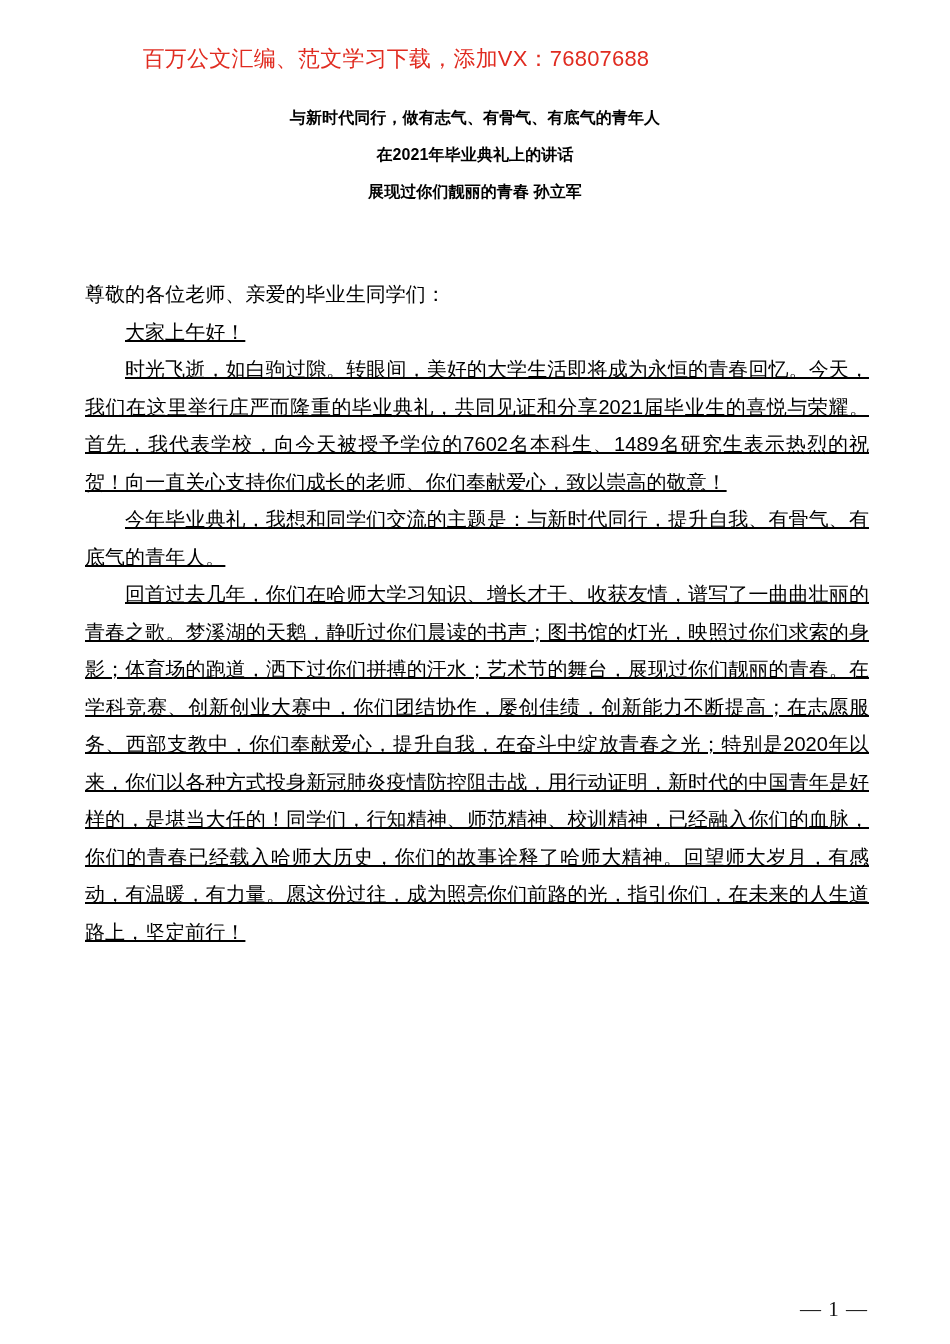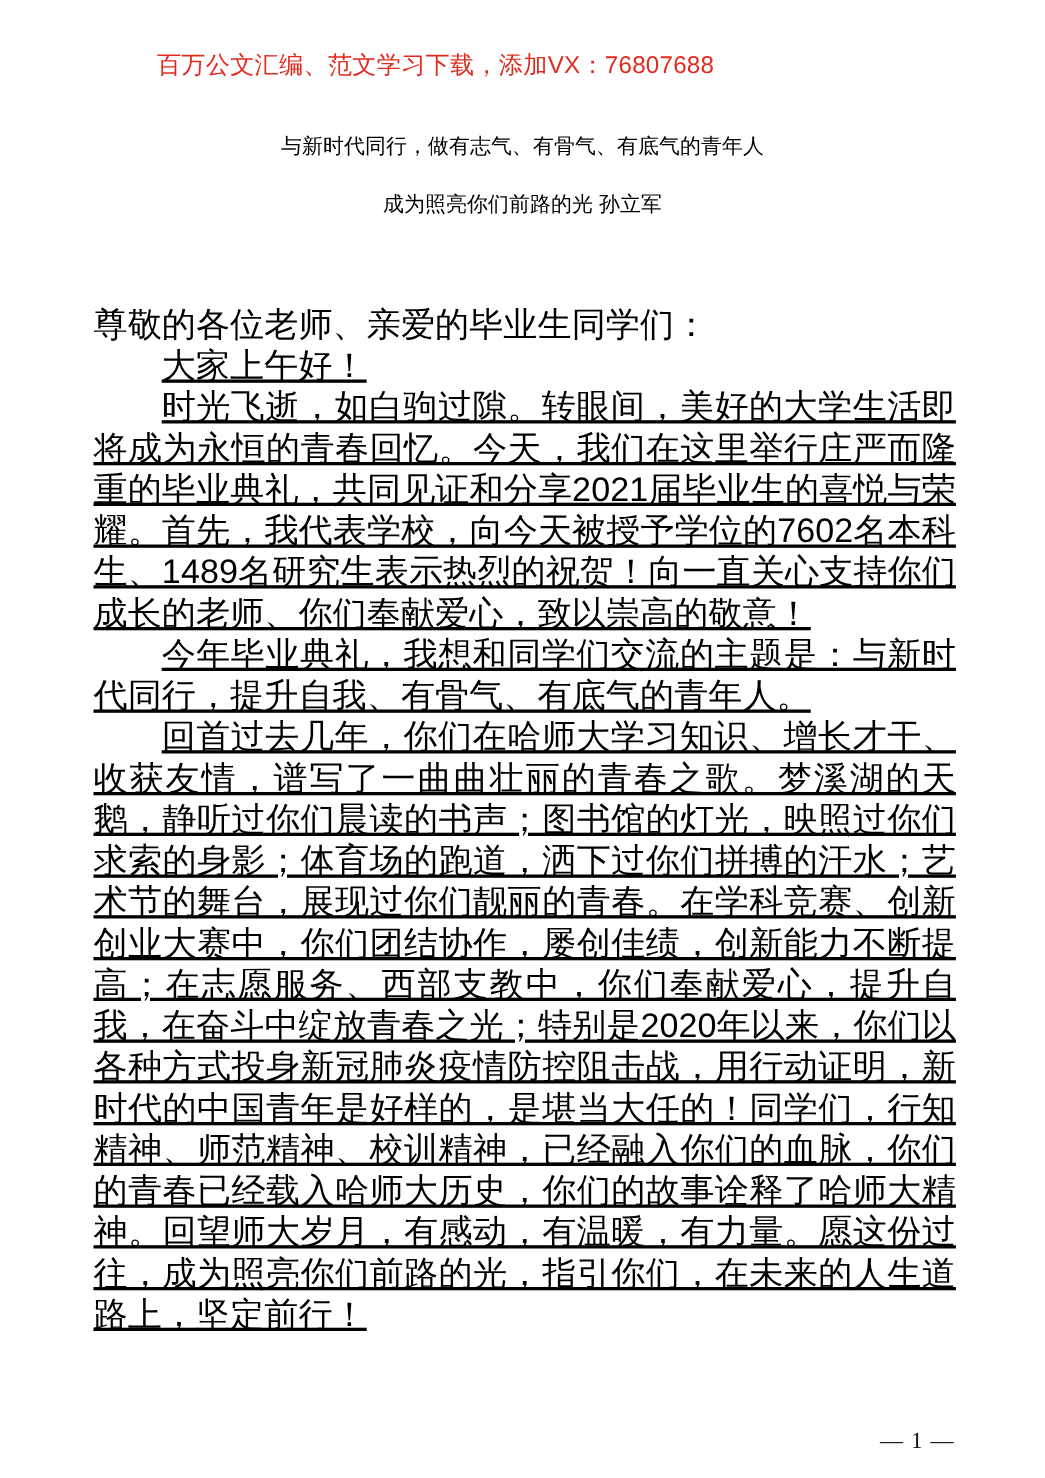--- a/index.html
+++ b/index.html
@@ -38,37 +38,36 @@
 
   
   .title-block {
     position: absolute;
     top: 99px;
     left: 0;
     width: 950px;
     text-align: center;
   }
   .title-line {
-    font-size: 19px;
+    font-size: 16px;
     line-height: 37px;
     letter-spacing: 0.1px;
     white-space: nowrap;
-    font-weight: normal;
-    margin-top: 16px;
+    font-weight: bold;
   }
 
   
   .body-block {
     position: absolute;
     top: 276px;
     left: 85px;
     width: 784px;
   }
   .para {
-    font-size: 31px;
+    font-size: 20px;
     line-height: 37.5px;
     text-align: justify;
     text-justify: inter-ideograph;
     margin: 0;
     letter-spacing: 0.05px;
     word-break: break-all;
   }
   .para.indent {
     text-indent: 2em;
     text-decoration: underline;
@@ -92,21 +91,22 @@
 </style>
 </head>
 <body>
 
 <div class="page">
 
   <div class="promo-banner">百万公文汇编、范文学习下载，添加VX：76807688</div>
 
   <div class="title-block">
     <div class="title-line">与新时代同行，做有志气、有骨气、有底气的青年人</div>
-    <div class="title-line">成为照亮你们前路的光  孙立军</div>
+    <div class="title-line">在2021年毕业典礼上的讲话</div>
+    <div class="title-line">展现过你们靓丽的青春  孙立军</div>
   </div>
 
   <div class="body-block">
     <p class="para">尊敬的各位老师、亲爱的毕业生同学们：</p>
     <p class="para indent">大家上午好！</p>
     <p class="para indent">时光飞逝，如白驹过隙。转眼间，美好的大学生活即将成为永恒的青春回忆。今天，我们在这里举行庄严而隆重的毕业典礼，共同见证和分享2021届毕业生的喜悦与荣耀。首先，我代表学校，向今天被授予学位的7602名本科生、1489名研究生表示热烈的祝贺！向一直关心支持你们成长的老师、你们奉献爱心，致以崇高的敬意！</p>
     <p class="para indent">今年毕业典礼，我想和同学们交流的主题是：与新时代同行，提升自我、有骨气、有底气的青年人。</p>
     <p class="para indent">回首过去几年，你们在哈师大学习知识、增长才干、收获友情，谱写了一曲曲壮丽的青春之歌。梦溪湖的天鹅，静听过你们晨读的书声；图书馆的灯光，映照过你们求索的身影；体育场的跑道，洒下过你们拼搏的汗水；艺术节的舞台，展现过你们靓丽的青春。在学科竞赛、创新创业大赛中，你们团结协作，屡创佳绩，创新能力不断提高；在志愿服务、西部支教中，你们奉献爱心，提升自我，在奋斗中绽放青春之光；特别是2020年以来，你们以各种方式投身新冠肺炎疫情防控阻击战，用行动证明，新时代的中国青年是好样的，是堪当大任的！同学们，行知精神、师范精神、校训精神，已经融入你们的血脉，你们的青春已经载入哈师大历史，你们的故事诠释了哈师大精神。回望师大岁月，有感动，有温暖，有力量。愿这份过往，成为照亮你们前路的光，指引你们，在未来的人生道路上，坚定前行！</p>
   </div>
 

